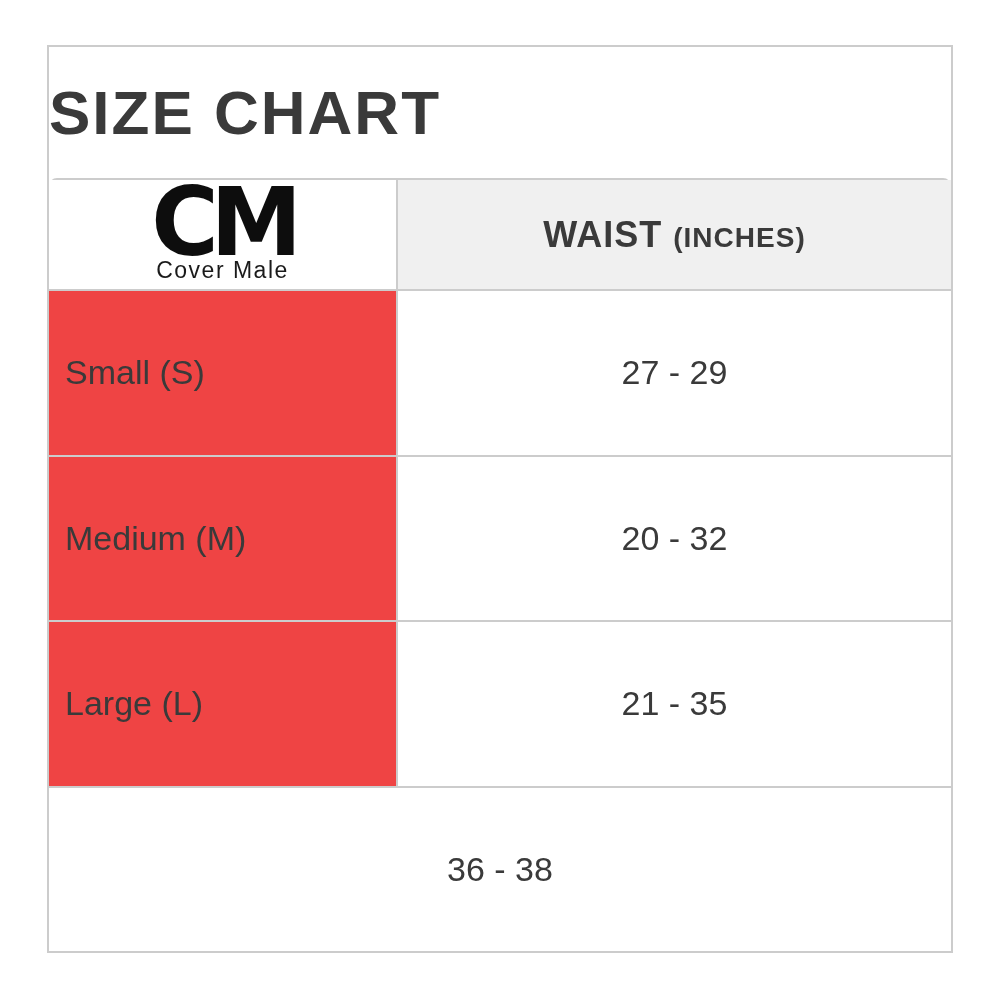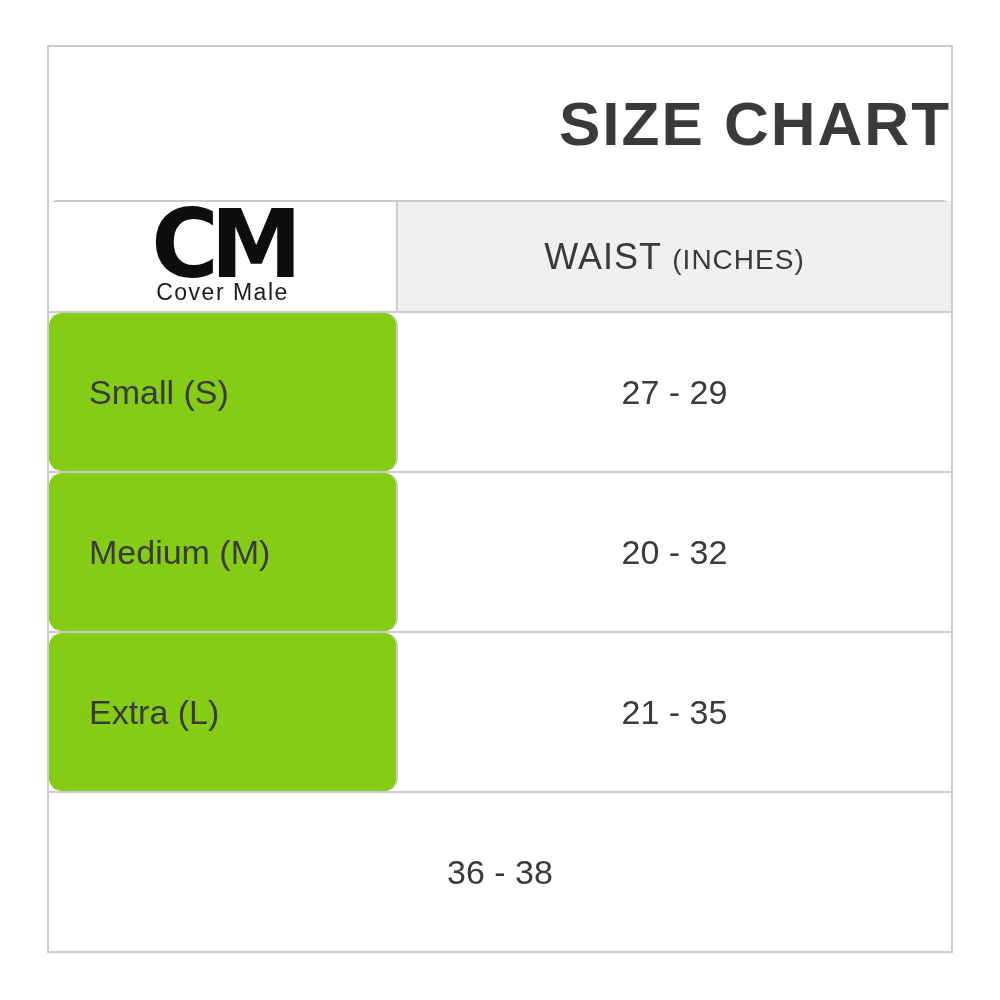--- a/index.html
+++ b/index.html
@@ -16,23 +16,23 @@
     border: 2px solid #cccccc;
     display: flex;
     flex-direction: column;
     background: #ffffff;
   }
   .row { display: flex; flex-direction: row; }
   .row + .row { border-top: 2px solid #cccccc; }
 
   
   .title-row {
-    height: 153px;
+    height: 131px;
     align-items: center;
-    justify-content: flex-end;
+    justify-content: flex-start;
   }
   .chart-title {
     font-size: 62px;
     font-weight: bold;
     letter-spacing: 2px;
     color: #3a3a3a;
   }
 
   
   .header-row { height: 111px; border-radius: 8px; }
@@ -49,21 +49,21 @@
     justify-content: center;
   }
   .header-row .cell-left {
     justify-content: center;
     background: #ffffff;
   }
   .header-row .cell-right {
     background: #f0f0f0;
   }
   .waist-header {
-    font-weight: normal;
+    font-weight: bold;
     color: #3a3a3a;
     white-space: nowrap;
   }
   .waist-main { font-size: 36px; letter-spacing: 1px; }
   .waist-unit { font-size: 28px; letter-spacing: 1px; }
 
   
   .logo { text-align: center; line-height: 1; }
   .logo-cm {
     font-family: "DejaVu Sans", sans-serif;
@@ -78,23 +78,22 @@
     font-size: 23px;
     font-weight: normal;
     letter-spacing: 1.5px;
     color: #1a1a1a;
     margin-top: 0;
   }
 
   
   .data-row { flex: 1; }
   .data-row .cell-left {
-    padding-left: 40px;
-    background: #84cc16;
-    border-radius: 13px;
+    padding-left: 16px;
+    background: #ef4444;
   }
   .size-label, .waist-value {
     font-size: 34px;
     font-weight: normal;
     color: #3a3a3a;
   }
 </style>
 </head>
 <body>
 
@@ -131,21 +130,21 @@
     <div class="cell-left">
       <span class="size-label">Medium (M)</span>
     </div>
     <div class="cell-right">
       <span class="waist-value">20 - 32</span>
     </div>
   </div>
 
   <div class="row data-row">
     <div class="cell-left">
-      <span class="size-label">Extra (L)</span>
+      <span class="size-label">Large (L)</span>
     </div>
     <div class="cell-right">
       <span class="waist-value">21 - 35</span>
     </div>
   </div>
 
   <div class="row data-row">
     <div class="cell-right">
       <span class="waist-value">36 - 38</span>
     </div>

